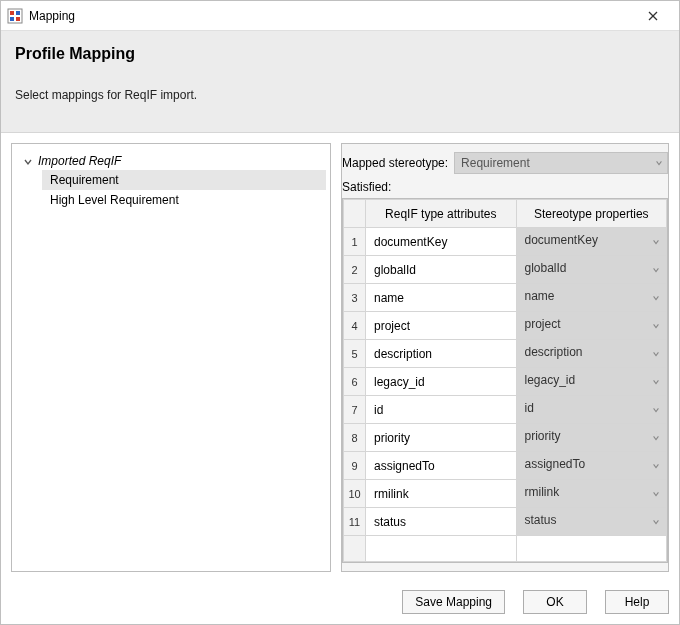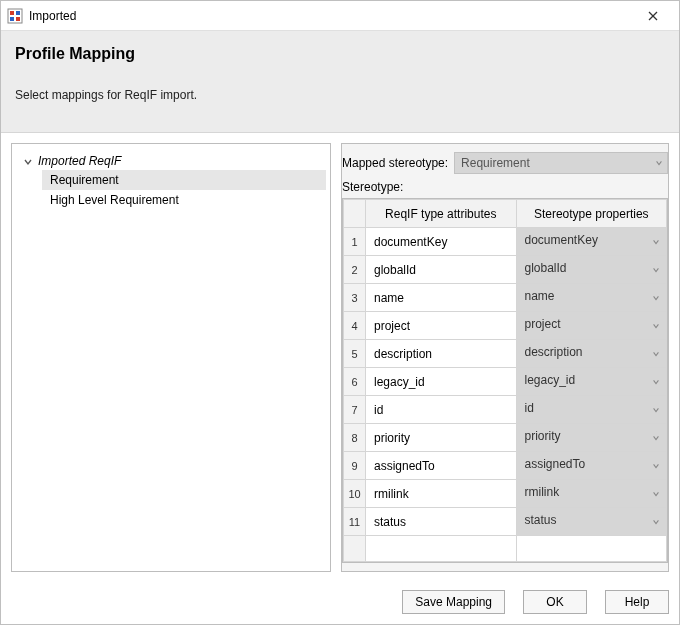--- a/index.html
+++ b/index.html
@@ -190,21 +190,21 @@
   <div class="titlebar">
     <span class="app-icon">
       <svg width="16" height="16" viewBox="0 0 16 16">
         <rect x="1" y="1" width="14" height="14" fill="#fff" stroke="#888"></rect>
         <rect x="3" y="3" width="4" height="4" fill="#d23a2a"></rect>
         <rect x="9" y="3" width="4" height="4" fill="#2a62c8"></rect>
         <rect x="3" y="9" width="4" height="4" fill="#2a62c8"></rect>
         <rect x="9" y="9" width="4" height="4" fill="#d23a2a"></rect>
       </svg>
     </span>
-    <span class="title">Imported</span>
+    <span class="title">Mapping</span>
     <div class="close">
       <span>
         <svg width="10" height="10" viewBox="0 0 10 10">
           <line x1="1" y1="1" x2="9" y2="9" stroke="#333" stroke-width="1.2"></line>
           <line x1="9" y1="1" x2="1" y2="9" stroke="#333" stroke-width="1.2"></line>
         </svg>
       </span>
     </div>
   </div>
 
@@ -235,21 +235,21 @@
         <label>Mapped stereotype:</label>
         <div class="stereo-select">
           <span>Requirement</span>
           <span class="chev">
             <svg width="8" height="8" viewBox="0 0 10 10">
                 <polyline points="2,3 5,7 8,3" fill="none" stroke="#888" stroke-width="1.3"></polyline>
               </svg>
           </span>
         </div>
       </div>
-      <div class="attr-label">Stereotype:</div>
+      <div class="attr-label">Satisfied:</div>
       <div class="attr-table-wrap">
         <table class="attrs">
           <thead>
             <tr>
               <th class="rownum-h"></th>
               <th>ReqIF type attributes</th>
               <th>Stereotype properties</th>
             </tr>
           </thead>
           <tbody id="attr-body">

